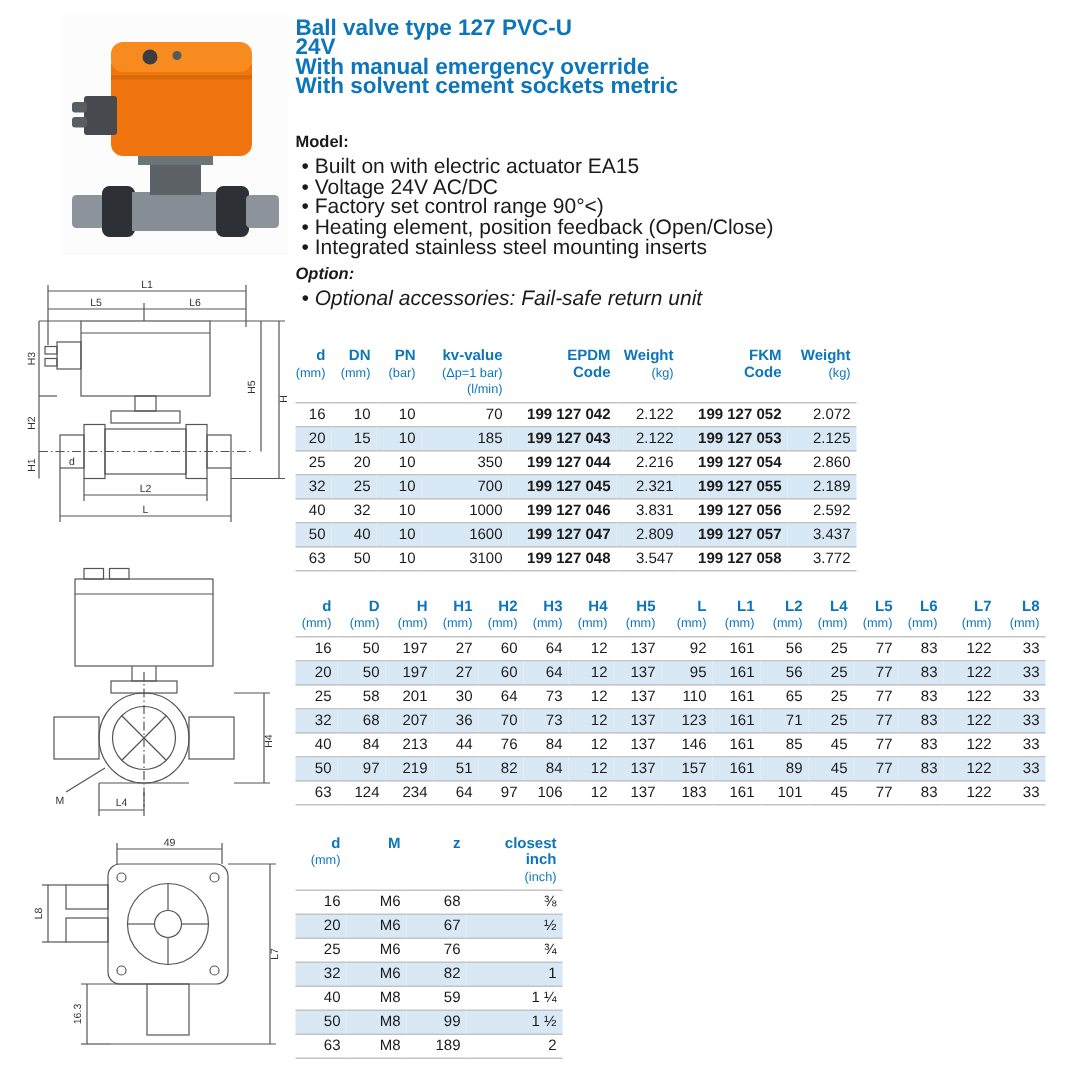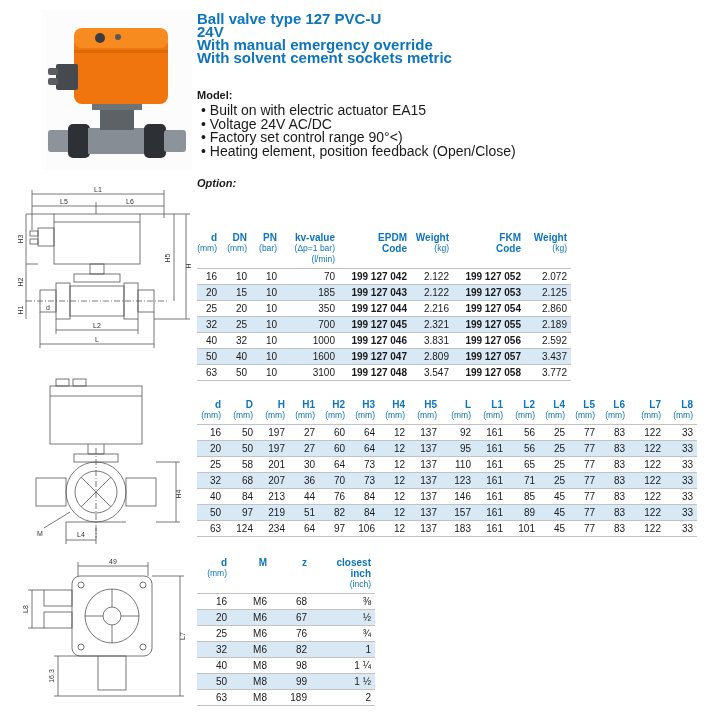--- a/index.html
+++ b/index.html
@@ -203,26 +203,28 @@
     <div>With solvent cement sockets metric</div>
   </div>
 
   <div class="textblock model">
     <div class="block-heading">Model:</div>
     <ul class="bullets">
       <li>Built on with electric actuator EA15</li>
       <li>Voltage 24V AC/DC</li>
       <li>Factory set control range 90°&lt;)</li>
       <li>Heating element, position feedback (Open/Close)</li>
+      <li>Integrated stainless steel mounting inserts</li>
     </ul>
   </div>
 
   <div class="textblock option">
     <div class="block-heading">Option:</div>
     <ul class="bullets">
+      <li>Optional accessories: Fail-safe return unit</li>
     </ul>
   </div>
 
   <div class="tbl t1">
       <table class="dt">
         <colgroup>
           <col style="width: 24px;">
           <col style="width: 30px;">
           <col style="width: 30px;">
           <col style="width: 58px;">
@@ -608,21 +610,21 @@
           </tr>
           <tr class="alt">
             <td>32</td>
             <td>M6</td>
             <td>82</td>
             <td>1</td>
           </tr>
           <tr>
             <td>40</td>
             <td>M8</td>
-            <td>98</td>
+            <td>59</td>
             <td>1 ¼</td>
           </tr>
           <tr class="alt">
             <td>50</td>
             <td>M8</td>
             <td>99</td>
             <td>1 ½</td>
           </tr>
           <tr>
             <td>63</td>

